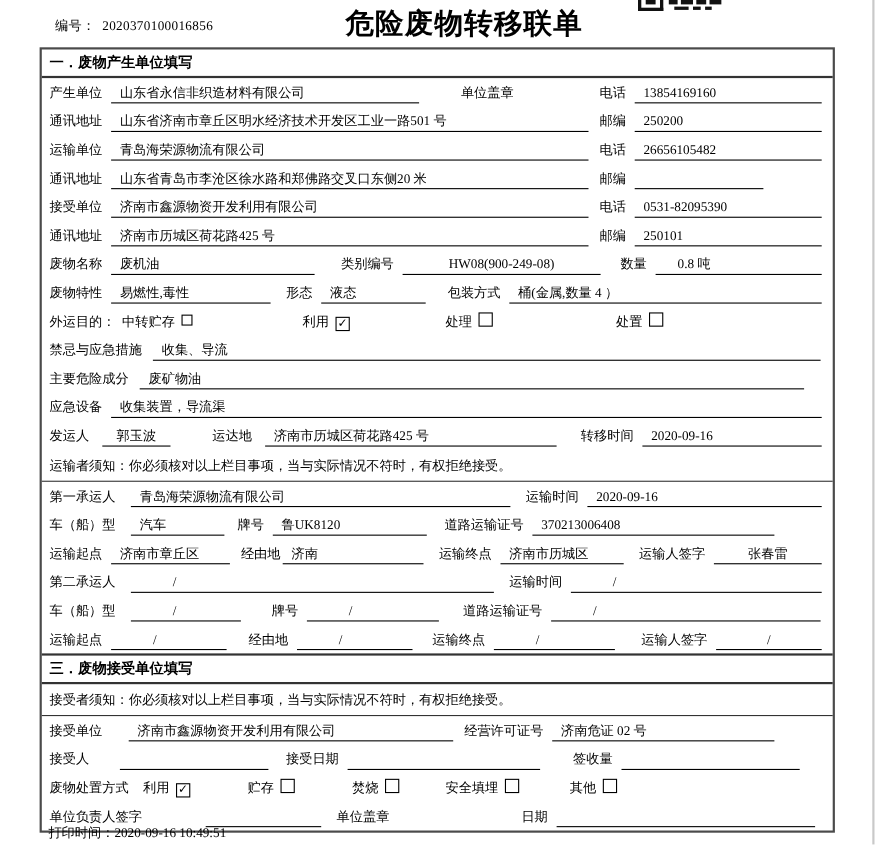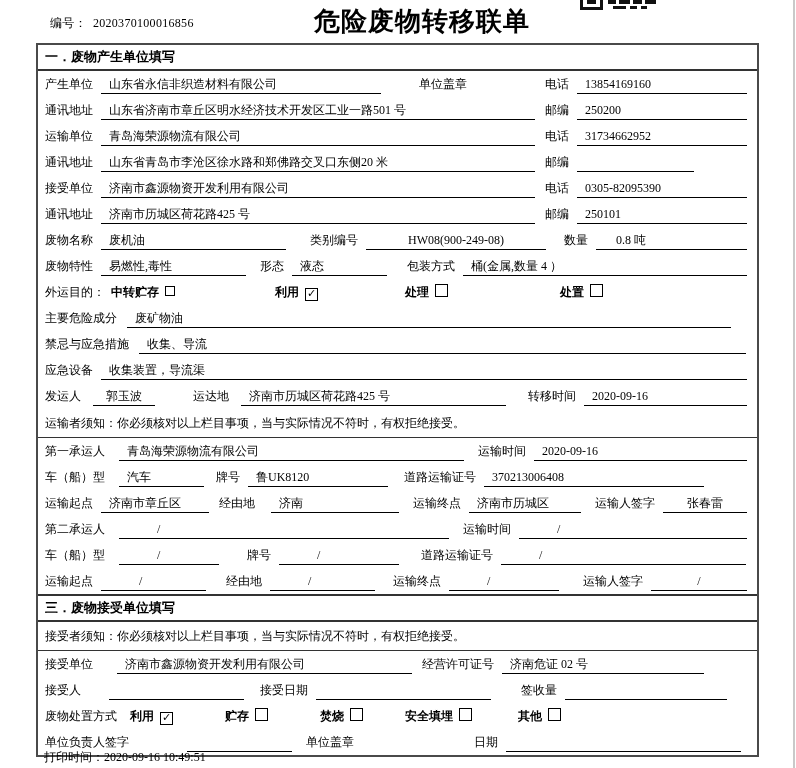--- a/index.html
+++ b/index.html
@@ -17,21 +17,21 @@
   .sec-head.mid{border-top:2px solid #333;}
   .notice{height:28px;line-height:29px;padding-left:7px;border-bottom:1px solid #333;font-size:12px;}
   .row{display:flex;align-items:flex-end;height:26px;padding:0 8px 0 7px;box-sizing:border-box;}
   .lp{display:flex;align-items:flex-end;flex:0 0 500px;}
   .lb{white-space:nowrap;padding-bottom:4px;}
   .f{border-bottom:1px solid #000;height:19px;line-height:18px;margin-bottom:3px;white-space:nowrap;
      overflow:hidden;padding-left:8px;box-sizing:border-box;}
   .f.ctr{text-align:center;padding-left:0;}
   .f.sl{padding-left:38px;}
   .fx{flex:1;}
-  .opt{white-space:nowrap;padding-bottom:4px;font-weight:bold;}
+  .opt{white-space:nowrap;padding-bottom:4px;}
   .cb{display:inline-block;width:11px;height:11px;border:1px solid #000;margin-left:6px;line-height:10px;
       text-align:center;font-size:11px;font-family:"DejaVu Sans",sans-serif;vertical-align:-1px;}
   .cb-sm{width:8px;height:8px;line-height:7px;font-size:8px;vertical-align:0;}
   .print-line{position:absolute;left:44px;top:749px;font-size:12px;}
 </style>
 </head>
 <body>
 
 <div class="page">
 
@@ -75,39 +75,39 @@
       <span class="lb">邮编</span>
       <span class="f fx" style="margin-left:8px;margin-right:2px;">250200</span>
     </div>
 
     <div class="row">
       <div class="lp">
         <span class="lb">运输单位</span>
         <span class="f fx" style="margin-left:8px;margin-right:10px;">青岛海荣源物流有限公司</span>
       </div>
       <span class="lb">电话</span>
-      <span class="f fx" style="margin-left:8px;margin-right:2px;">31734662952</span>
+      <span class="f fx" style="margin-left:8px;margin-right:2px;">26656105482</span>
     </div>
 
     <div class="row">
       <div class="lp">
         <span class="lb">通讯地址</span>
         <span class="f fx" style="margin-left:8px;margin-right:10px;">山东省青岛市李沧区徐水路和郑佛路交叉口东侧20 米</span>
       </div>
       <span class="lb">邮编</span>
       <span class="f fx" style="margin-left:8px;margin-right:55px;"></span>
     </div>
 
     <div class="row">
       <div class="lp">
         <span class="lb">接受单位</span>
         <span class="f fx" style="margin-left:8px;margin-right:10px;">济南市鑫源物资开发利用有限公司</span>
       </div>
       <span class="lb">电话</span>
-      <span class="f fx" style="margin-left:8px;margin-right:2px;">0305-82095390</span>
+      <span class="f fx" style="margin-left:8px;margin-right:2px;">0531-82095390</span>
     </div>
 
     <div class="row">
       <div class="lp">
         <span class="lb">通讯地址</span>
         <span class="f fx" style="margin-left:8px;margin-right:10px;">济南市历城区荷花路425 号</span>
       </div>
       <span class="lb">邮编</span>
       <span class="f fx" style="margin-left:8px;margin-right:2px;">250101</span>
     </div>
@@ -140,27 +140,27 @@
       </span>
       <span class="opt" style="margin-left:87px;">
         <span>处理</span><span class="cb"><span></span></span>
       </span>
       <span class="opt" style="margin-left:112px;">
         <span>处置</span><span class="cb"><span></span></span>
       </span>
     </div>
 
     <div class="row">
+      <span class="lb">禁忌与应急措施</span>
+      <span class="f fx" style="margin-left:10px;margin-right:3px;">收集、导流</span>
+    </div>
+
+    <div class="row">
       <span class="lb">主要危险成分</span>
       <span class="f fx" style="margin-left:10px;margin-right:18px;">废矿物油</span>
-    </div>
-
-    <div class="row">
-      <span class="lb">禁忌与应急措施</span>
-      <span class="f fx" style="margin-left:10px;margin-right:3px;">收集、导流</span>
     </div>
 
     <div class="row">
       <span class="lb">应急设备</span>
       <span class="f fx" style="margin-left:8px;margin-right:2px;">收集装置，导流渠</span>
     </div>
 
     <div class="row">
       <span class="lb">发运人</span>
       <span class="f ctr" style="width:62px;margin-left:12px;">郭玉波</span>
@@ -185,21 +185,21 @@
       <span class="lb" style="margin-left:12px;">牌号</span>
       <span class="f" style="width:140px;margin-left:8px;">鲁UK8120</span>
       <span class="lb" style="margin-left:16px;">道路运输证号</span>
       <span class="f fx" style="margin-left:8px;margin-right:45px;">370213006408</span>
     </div>
 
     <div class="row">
       <span class="lb">运输起点</span>
       <span class="f" style="width:108px;margin-left:8px;">济南市章丘区</span>
       <span class="lb" style="margin-left:10px;">经由地</span>
-      <span class="f" style="width:128px;margin-left:16px;">济南</span>
+      <span class="f" style="width:128px;margin-left:2px;">济南</span>
       <span class="lb" style="margin-left:14px;">运输终点</span>
       <span class="f" style="width:112px;margin-left:8px;">济南市历城区</span>
       <span class="lb" style="margin-left:14px;">运输人签字</span>
       <span class="f fx ctr" style="margin-left:8px;margin-right:2px;">张春雷</span>
     </div>
 
     <div class="row">
       <span class="lb">第二承运人</span>
       <span class="f sl" style="width:330px;margin-left:14px;">/</span>
       <span class="lb" style="margin-left:14px;">运输时间</span>

